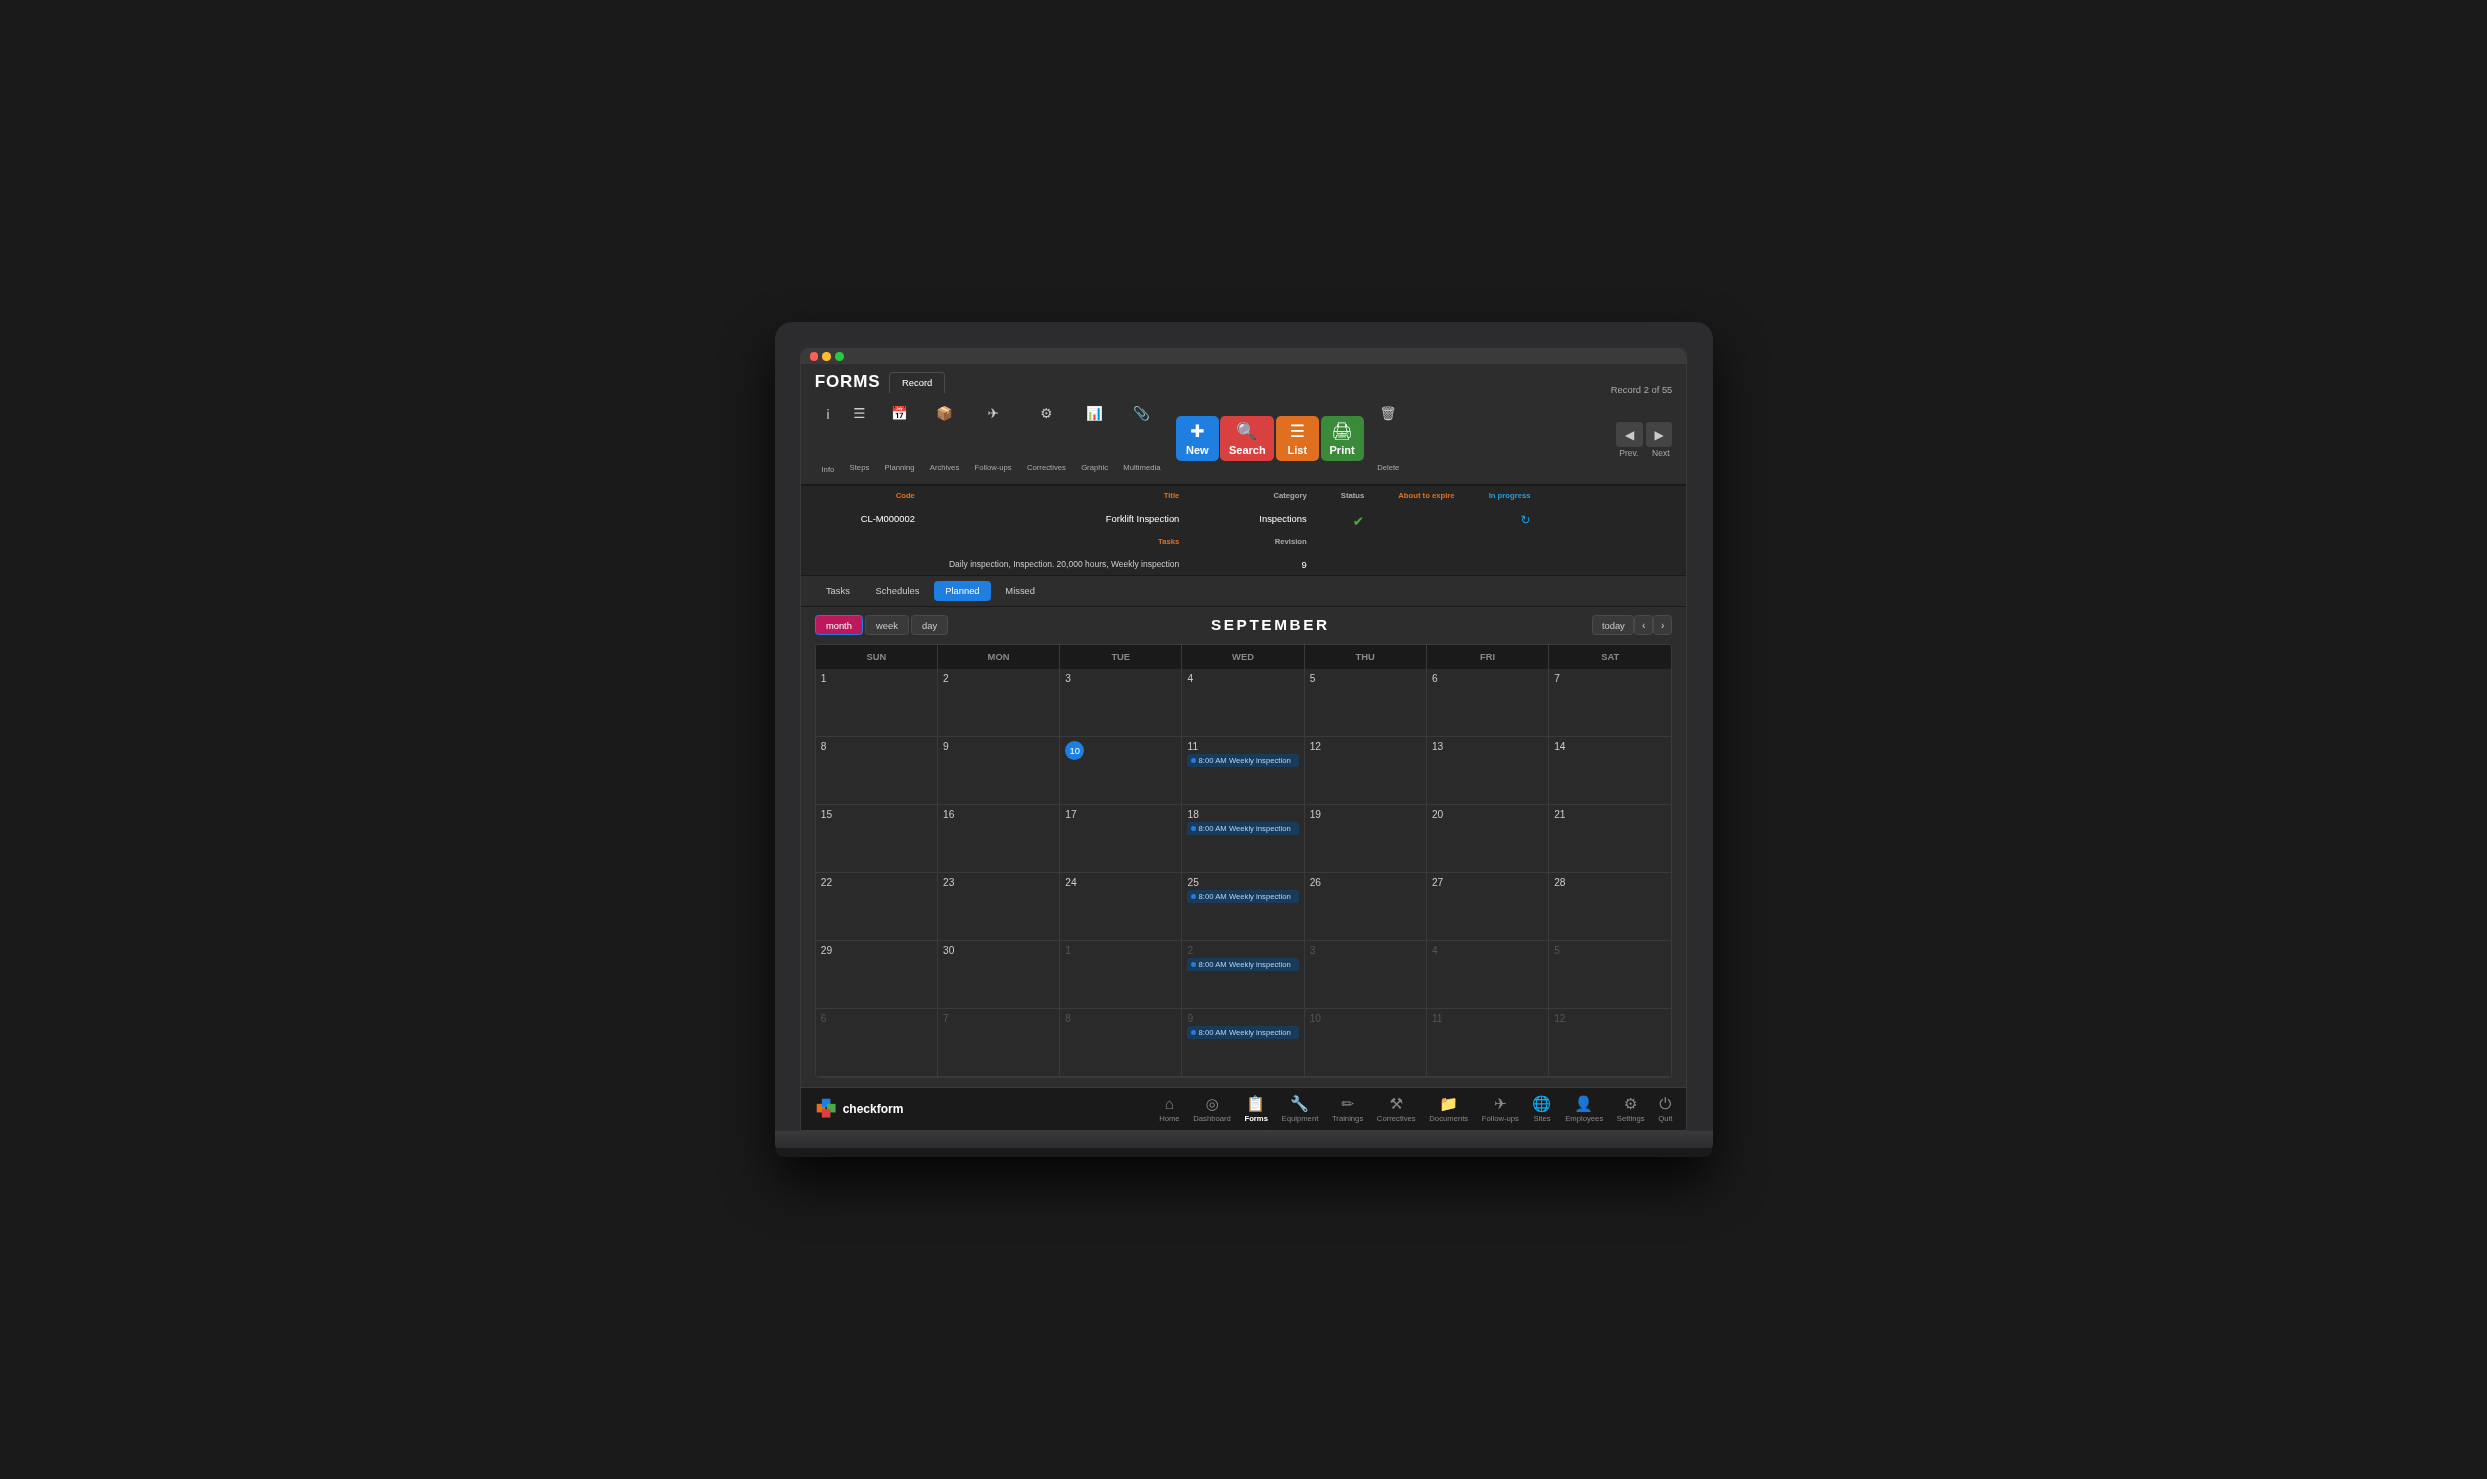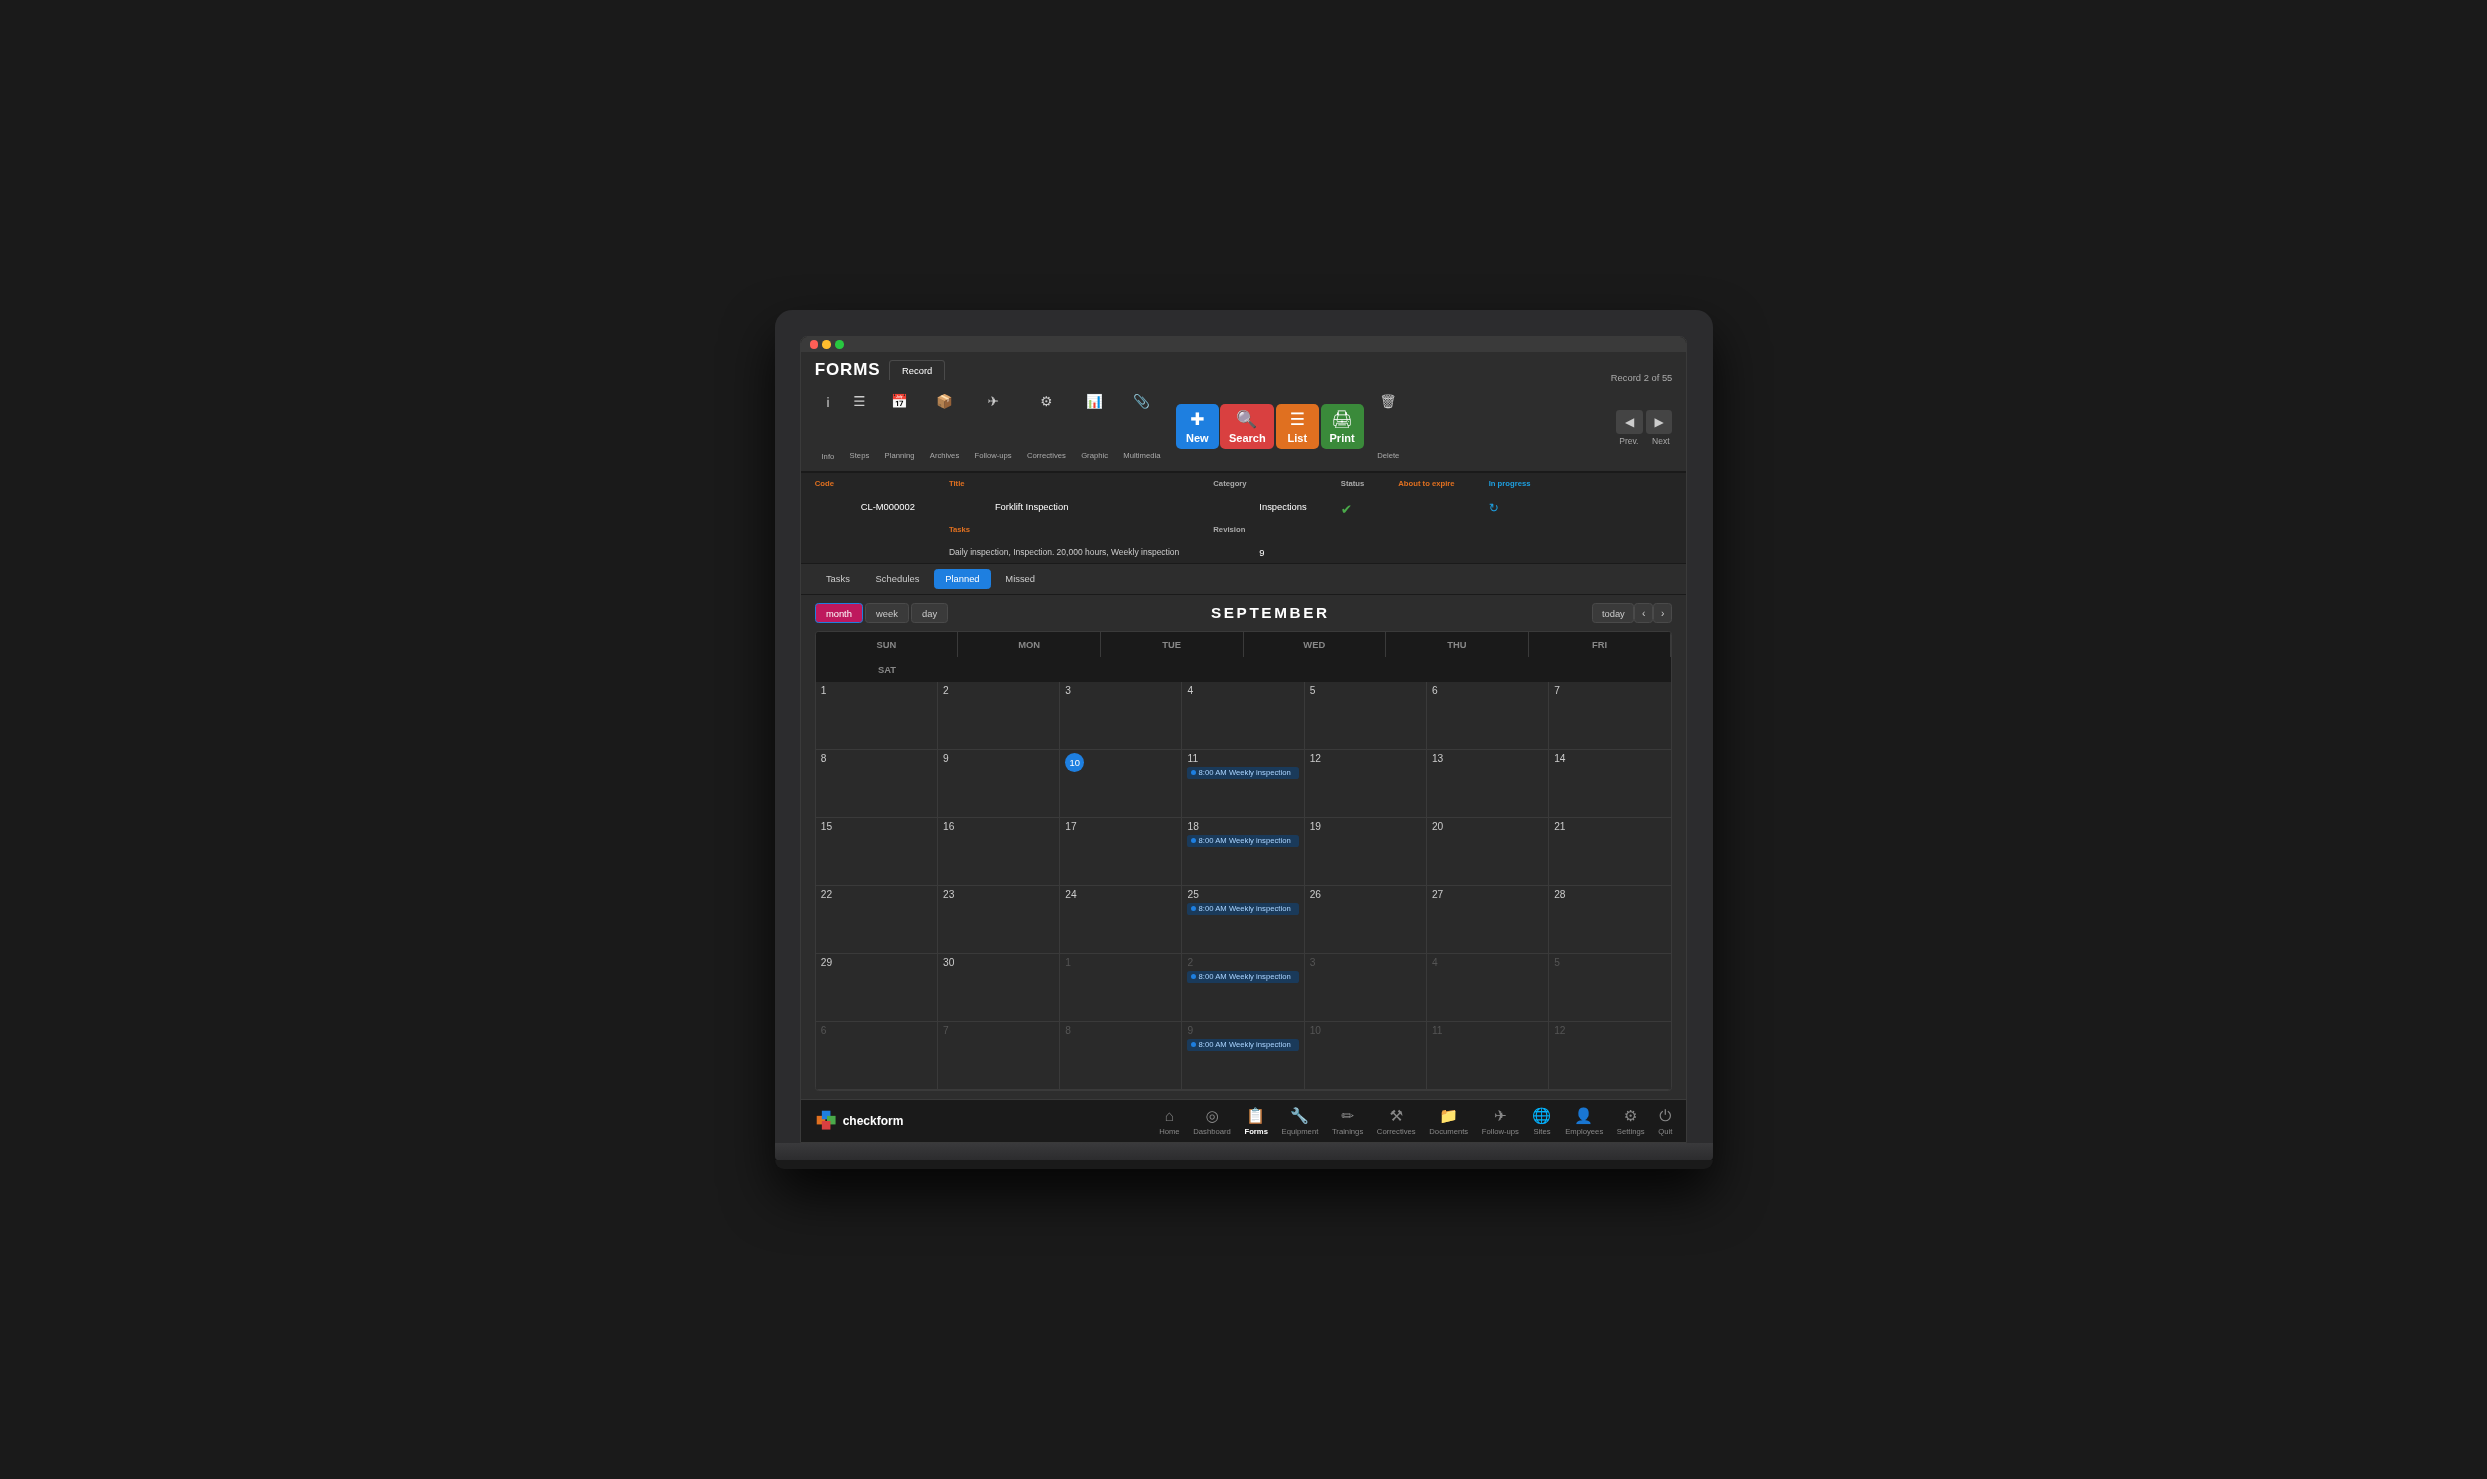--- a/index.html
+++ b/index.html
@@ -129,21 +129,21 @@
     
     .record-bar {
       background: #252525;
       padding: 5.1px 13.6px;
       display: flex;
       gap: 34px;
       align-items: flex-start;
       border-top: 0.9px solid #1a1a1a;
     }
 
-    .record-field { display: flex; flex-direction: column; gap: 13px; }
+    .record-field { display: flex; flex-direction: column; gap: 13px; align-items: flex-end; }
     .field-label { font-size: 7.7px; color: #e07020; font-weight: 600; }
     .field-value { font-size: 9.4px; color: #ffffff; margin-left: 46px; }
     .field-value-small { font-size: 8.5px; color: #cccccc; }
 
     
     .tabs-bar {
       background: #2d2d2d;
       padding: 5.1px 13.6px;
       display: flex;
       gap: 3.4px;
@@ -236,21 +236,21 @@
 
     
     .calendar-grid {
       border: 0.9px solid #3a3a3a;
       border-radius: 3.4px;
       overflow: hidden;
     }
 
     .calendar-header-row {
       display: grid;
-      grid-template-columns: repeat(6, 1fr);
+      grid-template-columns: repeat(7, 1fr);
       background: #1a1a1a;
     }
 
     .cal-header-cell {
       text-align: center;
       padding: 6.8px 3.4px;
       font-size: 9.4px;
       color: #888888;
       font-weight: 600;
       border-right: 0.9px solid #3a3a3a;

